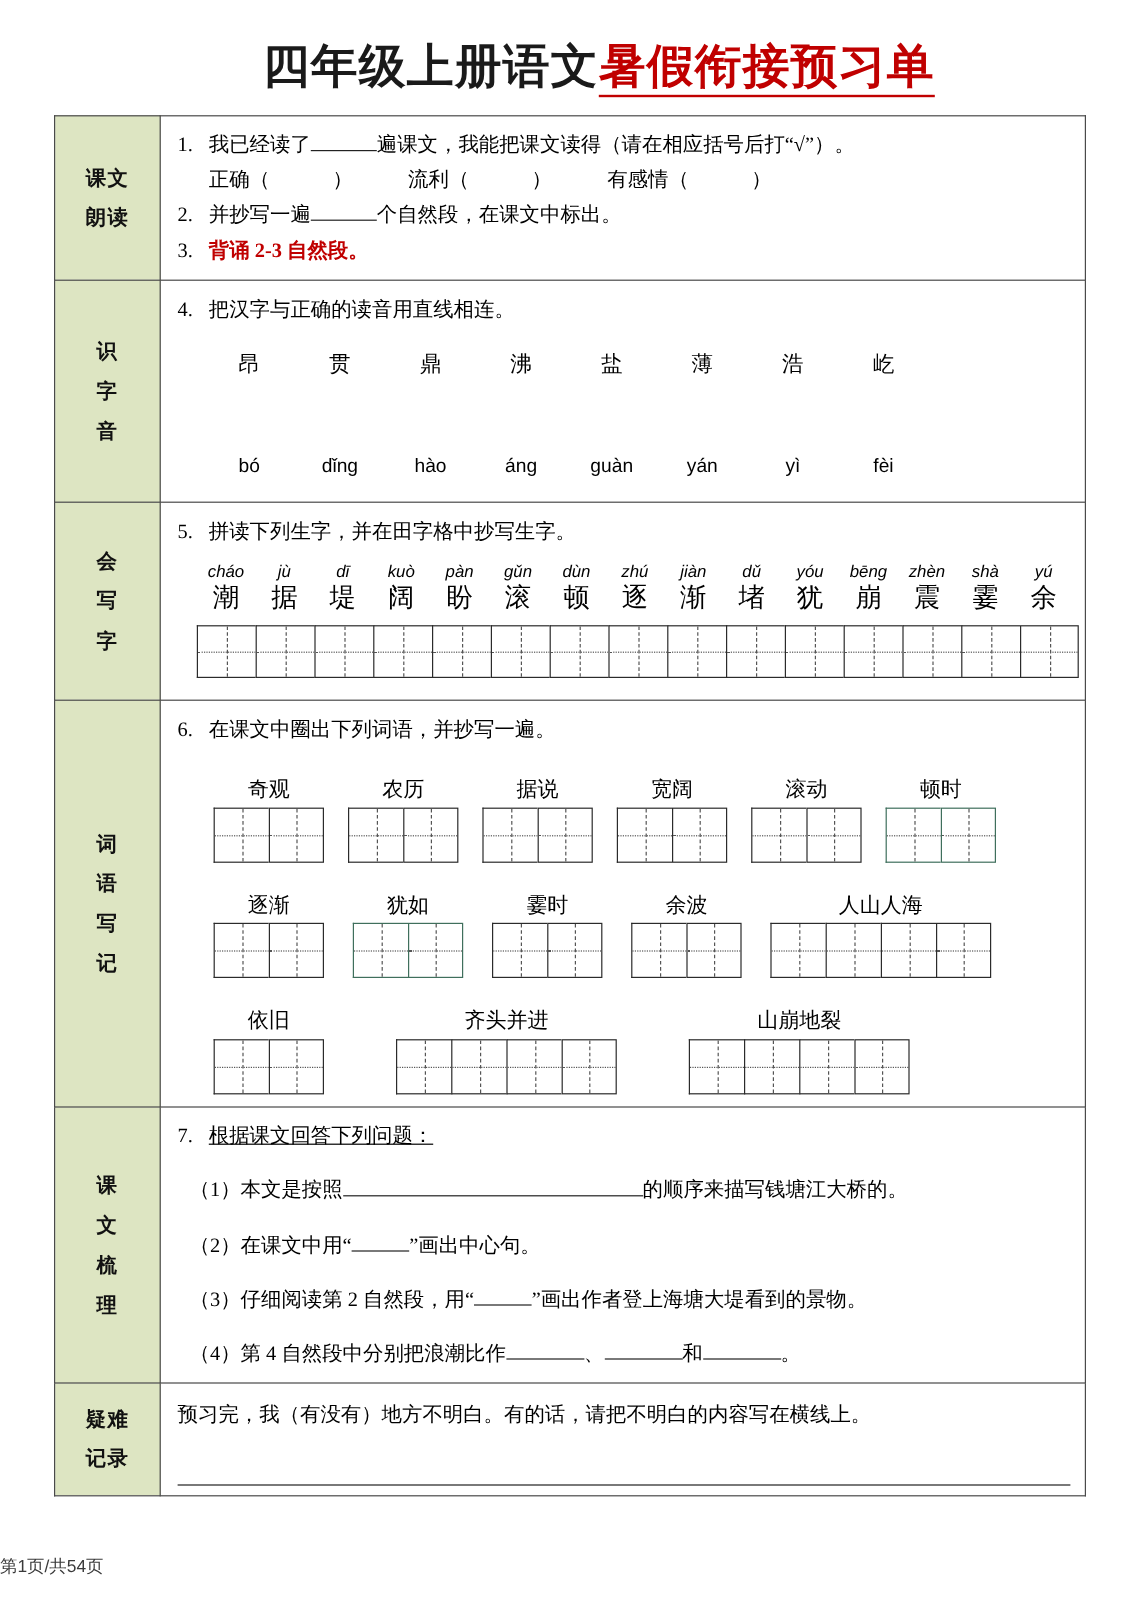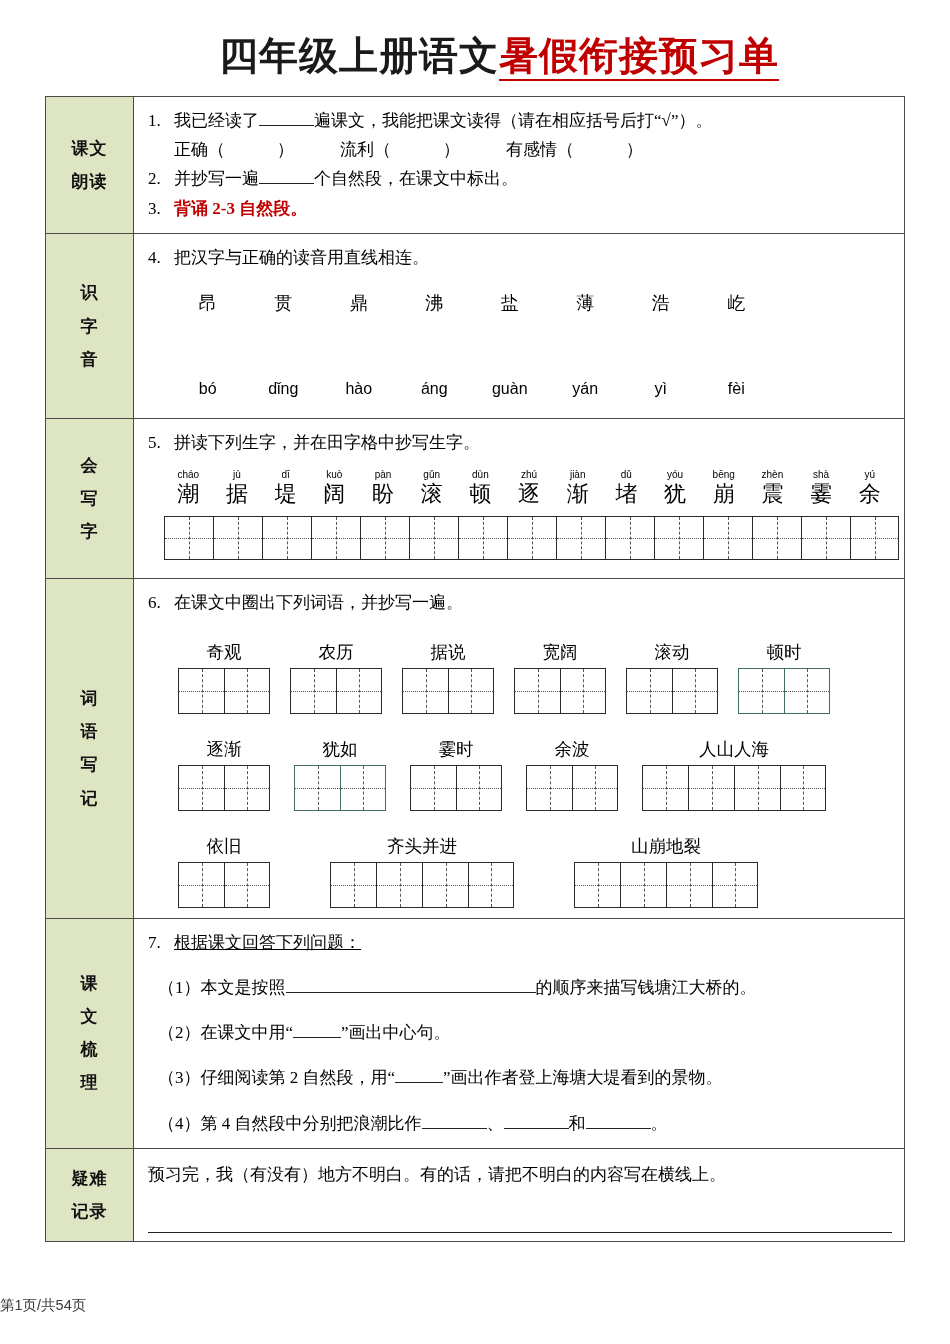--- a/index.html
+++ b/index.html
@@ -122,22 +122,23 @@
     top: 50%; left: 0; right: 0;
     border-top: 1.1px dotted #555;
   }
   .tzg.green .cell { border-color: #3f6f5c; }
   .tzg.green .cell:last-child { border-right-color: #3f6f5c; }
 
   
   .write-pinyin-row { display: flex; padding-left: 16px; margin-top: 11px; }
   .write-pinyin-row .wcol { width: 51px; text-align: center; }
   .write-pinyin-row .py {
-    font-size: 10px; line-height: 1.1;
+    font-size: 14px; line-height: 1.1;
     font-family: "Liberation Sans", "DejaVu Sans", sans-serif;
+    font-style: italic;
   }
   .write-pinyin-row .hz { font-size: 22px; line-height: 1.25; }
   .grid-strip { padding-left: 16px; margin-top: 9px; margin-bottom: 8px; }
   .grid-strip .tzg .cell { width: 49px; height: 44px; }
 
   
   .word-row { display: flex; padding-left: 30px; margin-top: 10px; align-items: flex-end; }
   .word-item { margin-right: 18px; margin-top: 14px; }
   .word-item .wlabel {
     text-align: center; font-size: 17.5px; margin-bottom: 4px; line-height: 1.3;

